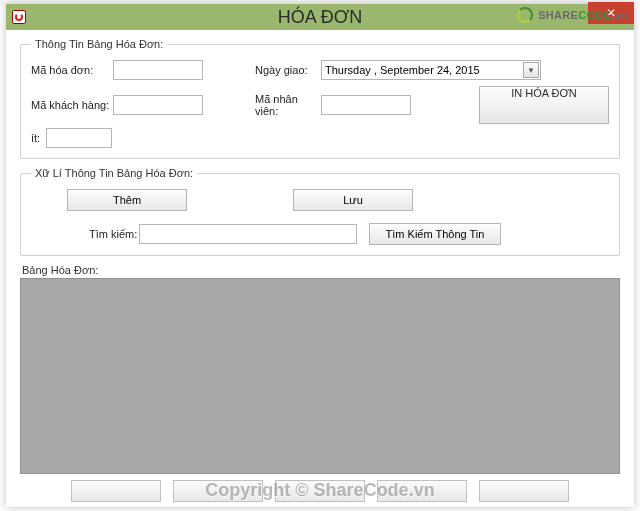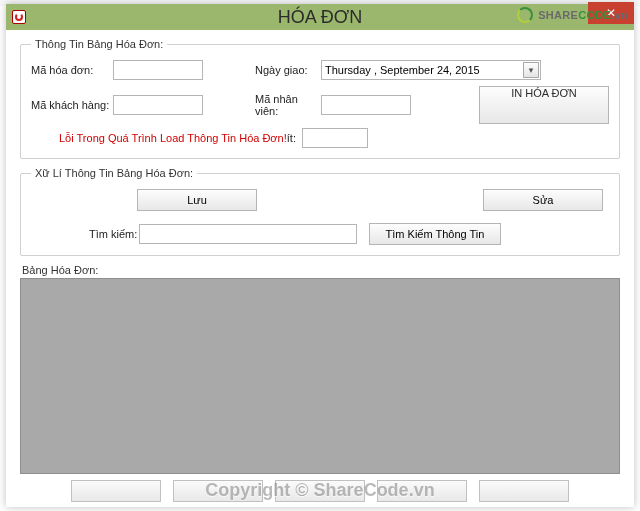--- a/index.html
+++ b/index.html
@@ -119,35 +119,34 @@
         <span class="lbl" style="width:82px;">Mã khách hàng:</span>
         <input class="txt" style="width: 90px;" value="">
         <span class="lbl" style="margin-left:52px;width:66px;">Mã nhân viên:</span>
         <input class="txt" style="width: 90px;" value="">
         <div class="big-btn" style="margin-left:auto;width:130px;">
           <span>IN HÓA ĐƠN</span>
         </div>
       </div>
 
       <div class="row" style="margin-top:4px;align-items:center;">
-        <span class="err" style="margin-left:28px;">Lỗi Trong Quá Trình Load Thông Tin Hóa Đơn!</span>
         <span class="lbl"> ít:</span>
         <input class="txt" style="width: 66px; margin-left: 6px;" value="">
       </div>
     </fieldset>
 
     <fieldset class="group">
       <legend>Xữ Lí Thông Tin Bảng Hóa Đơn:</legend>
 
       <div class="row" style="gap:0;">
+        <div class="btn" style="width:120px;margin-left:36px;">
+            <span>Thêm</span>
+          </div>
         <div class="btn" style="width:120px;margin-left:106px;">
             <span>Lưu</span>
-          </div>
-        <div class="btn" style="width:120px;margin-left:auto;margin-right:6px;">
-            <span>Sửa</span>
           </div>
       </div>
 
       <div class="row" style="margin-top:12px;">
         <span class="lbl" style="margin-left:58px;width:50px;">Tìm kiếm:</span>
         <input class="txt" style="width: 218px;" value="">
         <div class="btn" style="width:132px;margin-left:12px;">
             <span>Tìm Kiếm Thông Tin</span>
           </div>
       </div>

